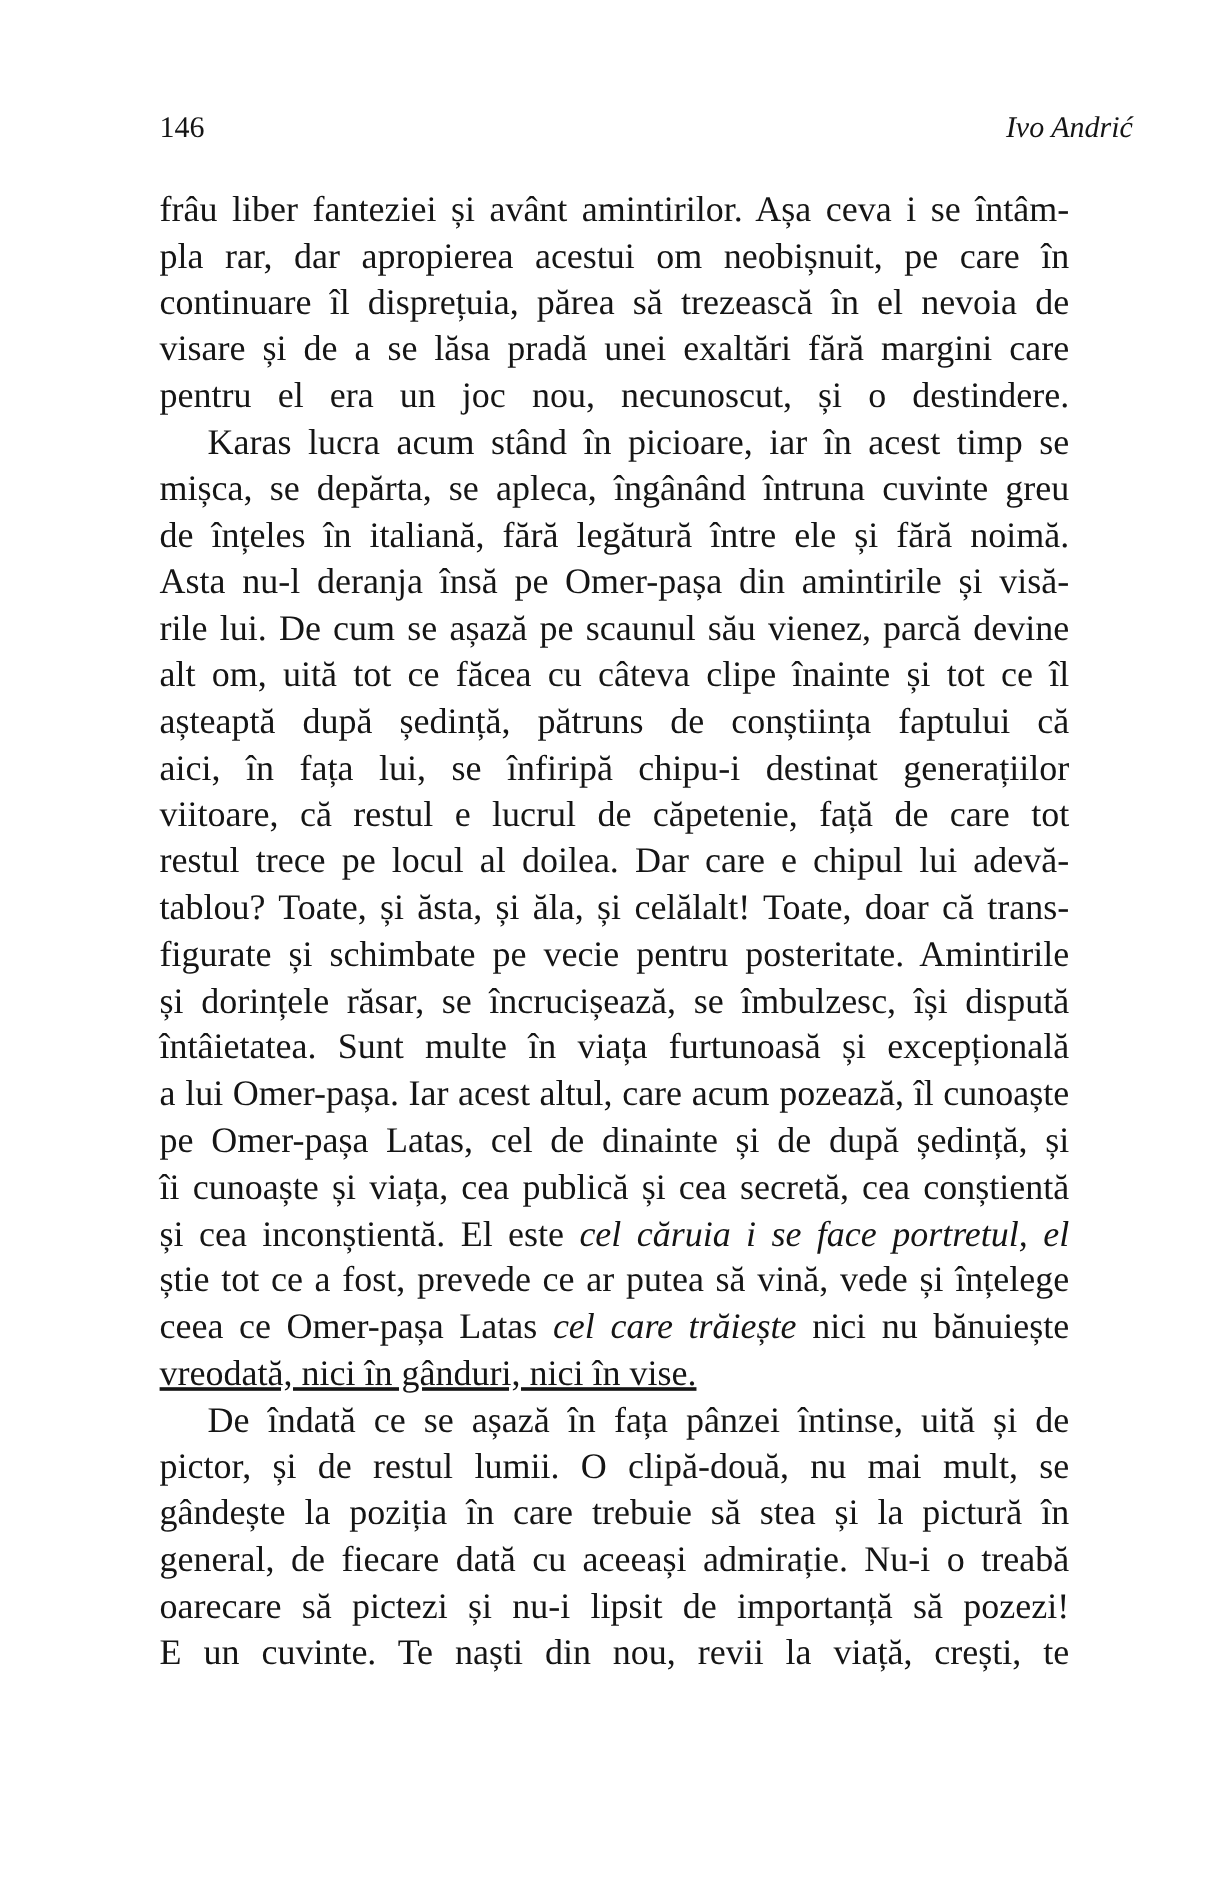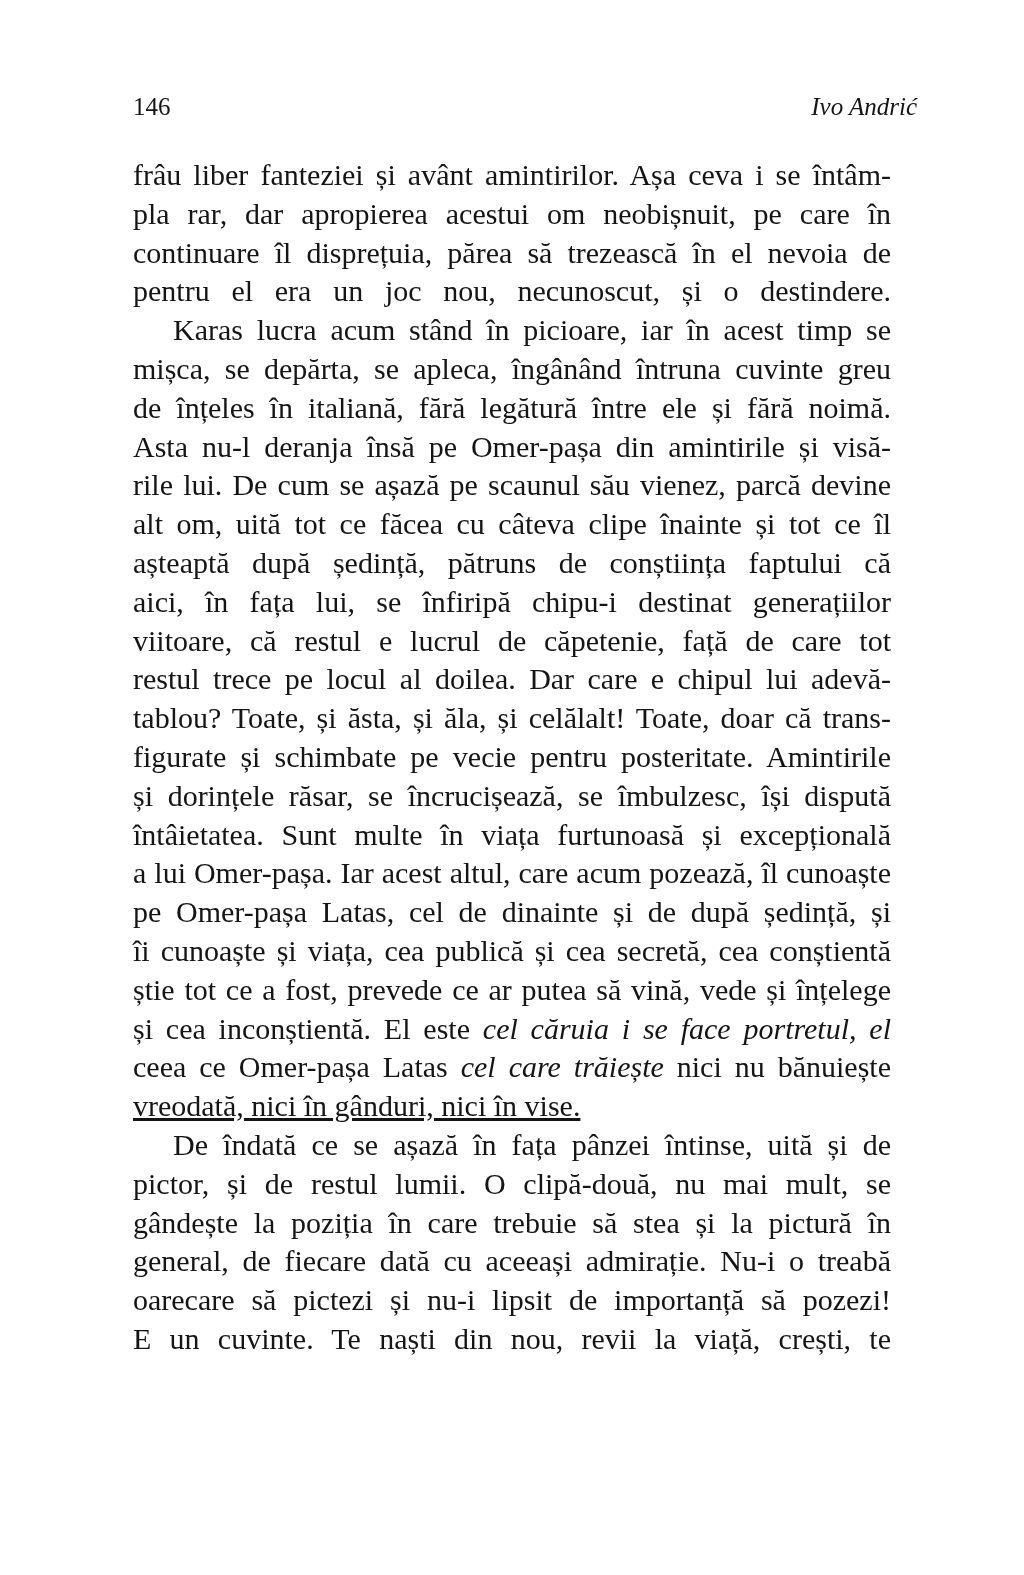--- a/index.html
+++ b/index.html
@@ -6,21 +6,21 @@
     margin: 0;
     padding: 0;
     background: #ffffff;
   }
   .page {
     position: relative;
     width: 1024px;
     height: 1575px;
     background: #ffffff;
     box-sizing: border-box;
-    padding: 92px 107px 0 133px;
+    padding: 92px 80px 0 133px;
     font-family: "Liberation Serif", "DejaVu Serif", serif;
     color: #151515;
     overflow: hidden;
   }
   .header {
     display: flex;
     justify-content: space-between;
     align-items: baseline;
     font-size: 25px;
     line-height: 30px;
@@ -60,40 +60,41 @@
 
 <div class="page">
   <div class="header">
     <span class="page-num">146</span>
     <span class="running-head">Ivo Andrić</span>
   </div>
   <div class="body-text" id="body-text">
       <div class="line"><span class="run">frâu liber fanteziei și avânt amintirilor. Așa ceva i se întâm-</span></div>
       <div class="line"><span class="run">pla rar, dar apropierea acestui om neobișnuit, pe care în</span></div>
       <div class="line"><span class="run">continuare îl disprețuia, părea să trezească în el nevoia de</span></div>
+      <div class="line"><span class="run">visare și de a se lăsa pradă unei exaltări fără margini care</span></div>
       <div class="line"><span class="run">pentru el era un joc nou, necunoscut, și o destindere.</span></div>
       <div class="line indent"><span class="run">Karas lucra acum stând în picioare, iar în acest timp se</span></div>
       <div class="line"><span class="run">mișca, se depărta, se apleca, îngânând întruna cuvinte greu</span></div>
       <div class="line"><span class="run">de înțeles în italiană, fără legătură între ele și fără noimă.</span></div>
       <div class="line"><span class="run">Asta nu-l deranja însă pe Omer-pașa din amintirile și visă-</span></div>
       <div class="line"><span class="run">rile lui. De cum se așază pe scaunul său vienez, parcă devine</span></div>
       <div class="line"><span class="run">alt om, uită tot ce făcea cu câteva clipe înainte și tot ce îl</span></div>
       <div class="line"><span class="run">așteaptă după ședință, pătruns de conștiința faptului că</span></div>
       <div class="line"><span class="run">aici, în fața lui, se înfiripă chipu-i destinat generațiilor</span></div>
       <div class="line"><span class="run">viitoare, că restul e lucrul de căpetenie, față de care tot</span></div>
       <div class="line"><span class="run">restul trece pe locul al doilea. Dar care e chipul lui adevă-</span></div>
       <div class="line"><span class="run">tablou? Toate, și ăsta, și ăla, și celălalt! Toate, doar că trans-</span></div>
       <div class="line"><span class="run">figurate și schimbate pe vecie pentru posteritate. Amintirile</span></div>
       <div class="line"><span class="run">și dorințele răsar, se încrucișează, se îmbulzesc, își dispută</span></div>
       <div class="line"><span class="run">întâietatea. Sunt multe în viața furtunoasă și excepțională</span></div>
       <div class="line"><span class="run">a lui Omer-pașa. Iar acest altul, care acum pozează, îl cunoaște</span></div>
       <div class="line"><span class="run">pe Omer-pașa Latas, cel de dinainte și de după ședință, și</span></div>
       <div class="line"><span class="run">îi cunoaște și viața, cea publică și cea secretă, cea conștientă</span></div>
+      <div class="line"><span class="run">și cea inconștientă. El este </span><span class="run italic">cel căruia i se face portretul, el</span></div>
       <div class="line"><span class="run">știe tot ce a fost, prevede ce ar putea să vină, vede și înțelege</span></div>
-      <div class="line"><span class="run">și cea inconștientă. El este </span><span class="run italic">cel căruia i se face portretul, el</span></div>
       <div class="line"><span class="run">ceea ce Omer-pașa Latas </span><span class="run italic">cel care trăiește</span><span class="run"> nici nu bănuiește</span></div>
       <div class="line flush"><span class="run">vreodată, nici în gânduri, nici în vise.</span></div>
       <div class="line indent"><span class="run">De îndată ce se așază în fața pânzei întinse, uită și de</span></div>
       <div class="line"><span class="run">pictor, și de restul lumii. O clipă-două, nu mai mult, se</span></div>
       <div class="line"><span class="run">gândește la poziția în care trebuie să stea și la pictură în</span></div>
       <div class="line"><span class="run">general, de fiecare dată cu aceeași admirație. Nu-i o treabă</span></div>
       <div class="line"><span class="run">oarecare să pictezi și nu-i lipsit de importanță să pozezi!</span></div>
       <div class="line"><span class="run">E un cuvinte. Te naști din nou, revii la viață, crești, te</span></div>
     </div>
 </div>

